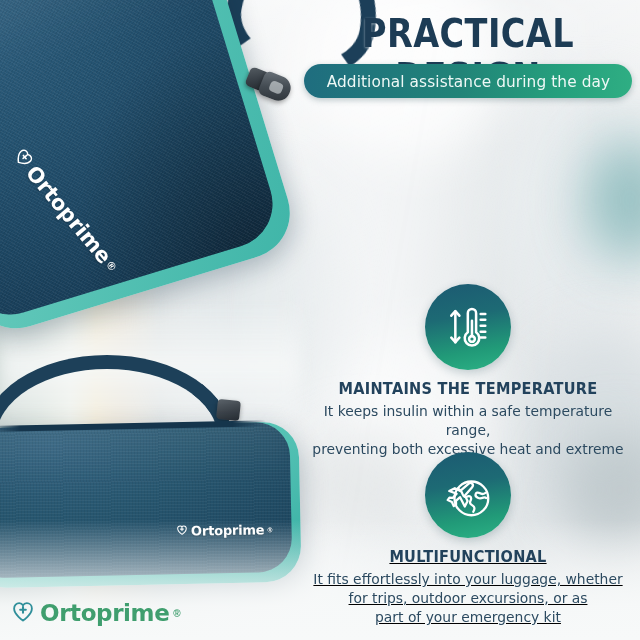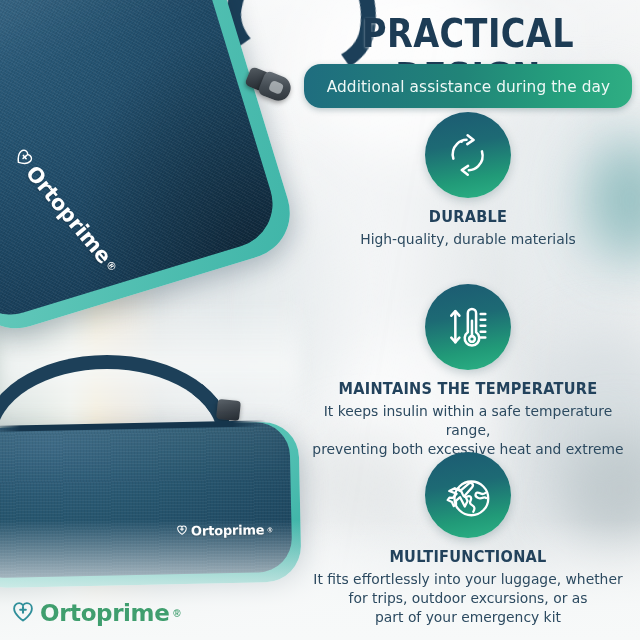--- a/index.html
+++ b/index.html
@@ -301,21 +301,21 @@
     color: #1d3c55;
     transform: scaleX(0.86);
     transform-origin: 50% 50%;
     text-shadow: 0 1px 3px rgba(255,255,255,0.55);
   }
 
   .subpill {
     position: absolute;
     left: 8px; top: 64px;
     width: 328px;
-    height: 44px;
+    height: 34px;
     border-radius: 17px;
     background: linear-gradient(95deg, #1f6d7f 0%, #218478 48%, #25a07d 78%, #2fae83 100%);
     box-shadow: 0 2px 6px rgba(20,60,70,0.28);
     display: flex;
     align-items: center;
     justify-content: center;
   }
   .subpill span {
     color: #eef8f6;
     font-family: "DejaVu Sans", sans-serif;
@@ -326,21 +326,21 @@
   }
 
   .feature {
     position: absolute;
     left: 0;
     width: 344px;
     text-align: center;
   }
   .feature.f1 { top: 112px; }
   .feature.f2 { top: 284px; }
-  .feature.f3 { top: 452px; }
+  .feature.f3 { top: 452px; text-decoration: underline; }
 
   .icon-circle {
     width: 86px;
     height: 86px;
     margin: 0 auto;
     border-radius: 50%;
     background: linear-gradient(170deg, #1c5a72 0%, #1d6a74 38%, #219a78 75%, #2cb285 100%);
     box-shadow: 0 3px 10px rgba(20,60,70,0.22);
     display: flex;
     align-items: center;
@@ -465,37 +465,20 @@
   <div class="bg-bottomfade"></div>
 
   <div class="content">
 
     <div class="headline">PRACTICAL DESIGN</div>
 
     <div class="subpill">
       <span>Additional assistance during the day</span>
     </div>
 
-    <div class="feature f1">
-      <div class="icon-circle">
-        <span>
-          <svg width="52" height="52" viewBox="0 0 64 64" aria-hidden="true">
-            <g fill="none" stroke="#ffffff" stroke-width="3.1" stroke-linecap="round" stroke-linejoin="round">
-              <path d="M14 36.5a18.6 18.6 0 0 1 4.6-18.2c3.2-3.2 7.4-4.9 11.6-5"></path>
-              <path d="M31.5 7.8l7.4 5.6-7.8 5.2"></path>
-              <path d="M49.2 27.5a18.6 18.6 0 0 1-4.6 18.2c-3.2 3.2-7.4 4.9-11.6 5"></path>
-              <path d="M31.7 56.2l-7.4-5.6 7.8-5.2"></path>
-              <path d="M24.1 15.6l-.02 0"></path>
-            </g>
-          </svg>
-        </span>
-      </div>
-      <div class="feat-title">DURABLE</div>
-      <div class="feat-desc">High-quality, durable materials</div>
-    </div>
 
     <div class="feature f2">
       <div class="icon-circle">
         <span>
           <svg width="54" height="54" viewBox="0 0 64 64" aria-hidden="true">
             <g fill="none" stroke="#ffffff" stroke-width="3" stroke-linecap="round" stroke-linejoin="round">
 
               <path d="M17 13.5V50"></path>
               <path d="M12.2 18.6L17 13.2l4.8 5.4"></path>
               <path d="M12.2 44.6L17 50l4.8-5.4"></path>

